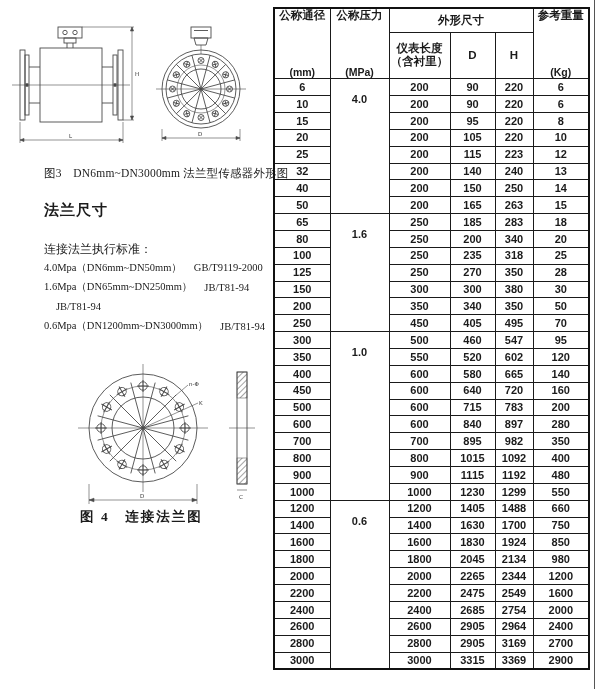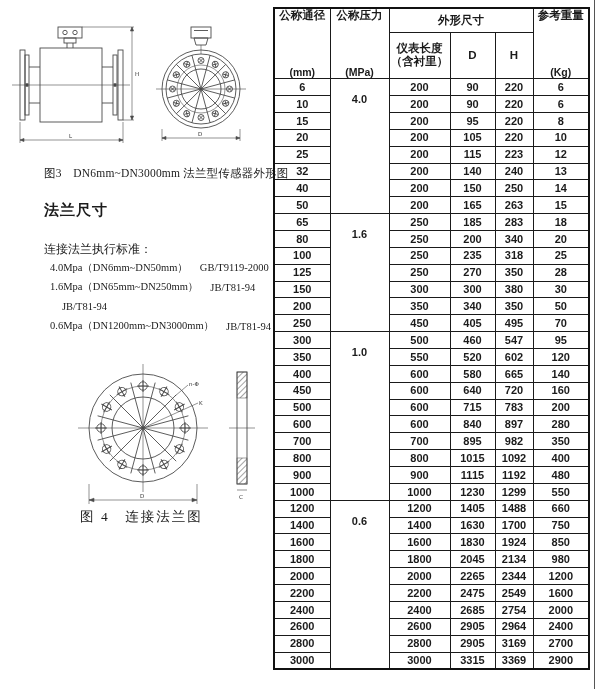--- a/index.html
+++ b/index.html
@@ -14,29 +14,29 @@
   .fig-caption3 {
     position:absolute; left:44px; top:166px; width:230px;
     font-size:11.5px; letter-spacing:0.2px; white-space:nowrap;
   }
   .flange-heading {
     position:absolute; left:44px; top:201px;
     font-size:15px; font-weight:bold; letter-spacing:1px;text-align:center;
   }
   .flange-line1 { position:absolute; left:44px; top:224px; font-size:12px; }
   .flange-line2 { position:absolute; left:44px; top:241px; font-size:12px; }
-  .standards { position:absolute; left:50px; top:258px; width:230px;text-align:center; }
+  .standards { position:absolute; left:44px; top:258px; width:230px;text-align:center; }
   .standards .std-row {
     display:flex; height:19.5px; align-items:center;
     font-size:10.5px; white-space:nowrap;
   }
   .standards .std-code { margin-left:12px; }
   .fig-caption4 {
     position:absolute; left:80px; top:508px;
-    font-size:13.5px; font-weight:normal; letter-spacing:2px; white-space:nowrap;
+    font-size:13.5px; font-weight:bold; letter-spacing:2px; white-space:nowrap;
   }
 
   
   svg { position:absolute; overflow:visible; }
   .diag line, .diag rect, .diag circle, .diag path, .diag polygon {
     stroke:#4a4a4a; stroke-width:0.9; fill:none;
   }
   .diag .thin  { stroke-width:0.6; }
   .diag .dim   { stroke-width:0.6; }
   .diag text   { stroke:none; fill:#333; font-family:"DejaVu Sans", sans-serif; font-size:5.5px; }

